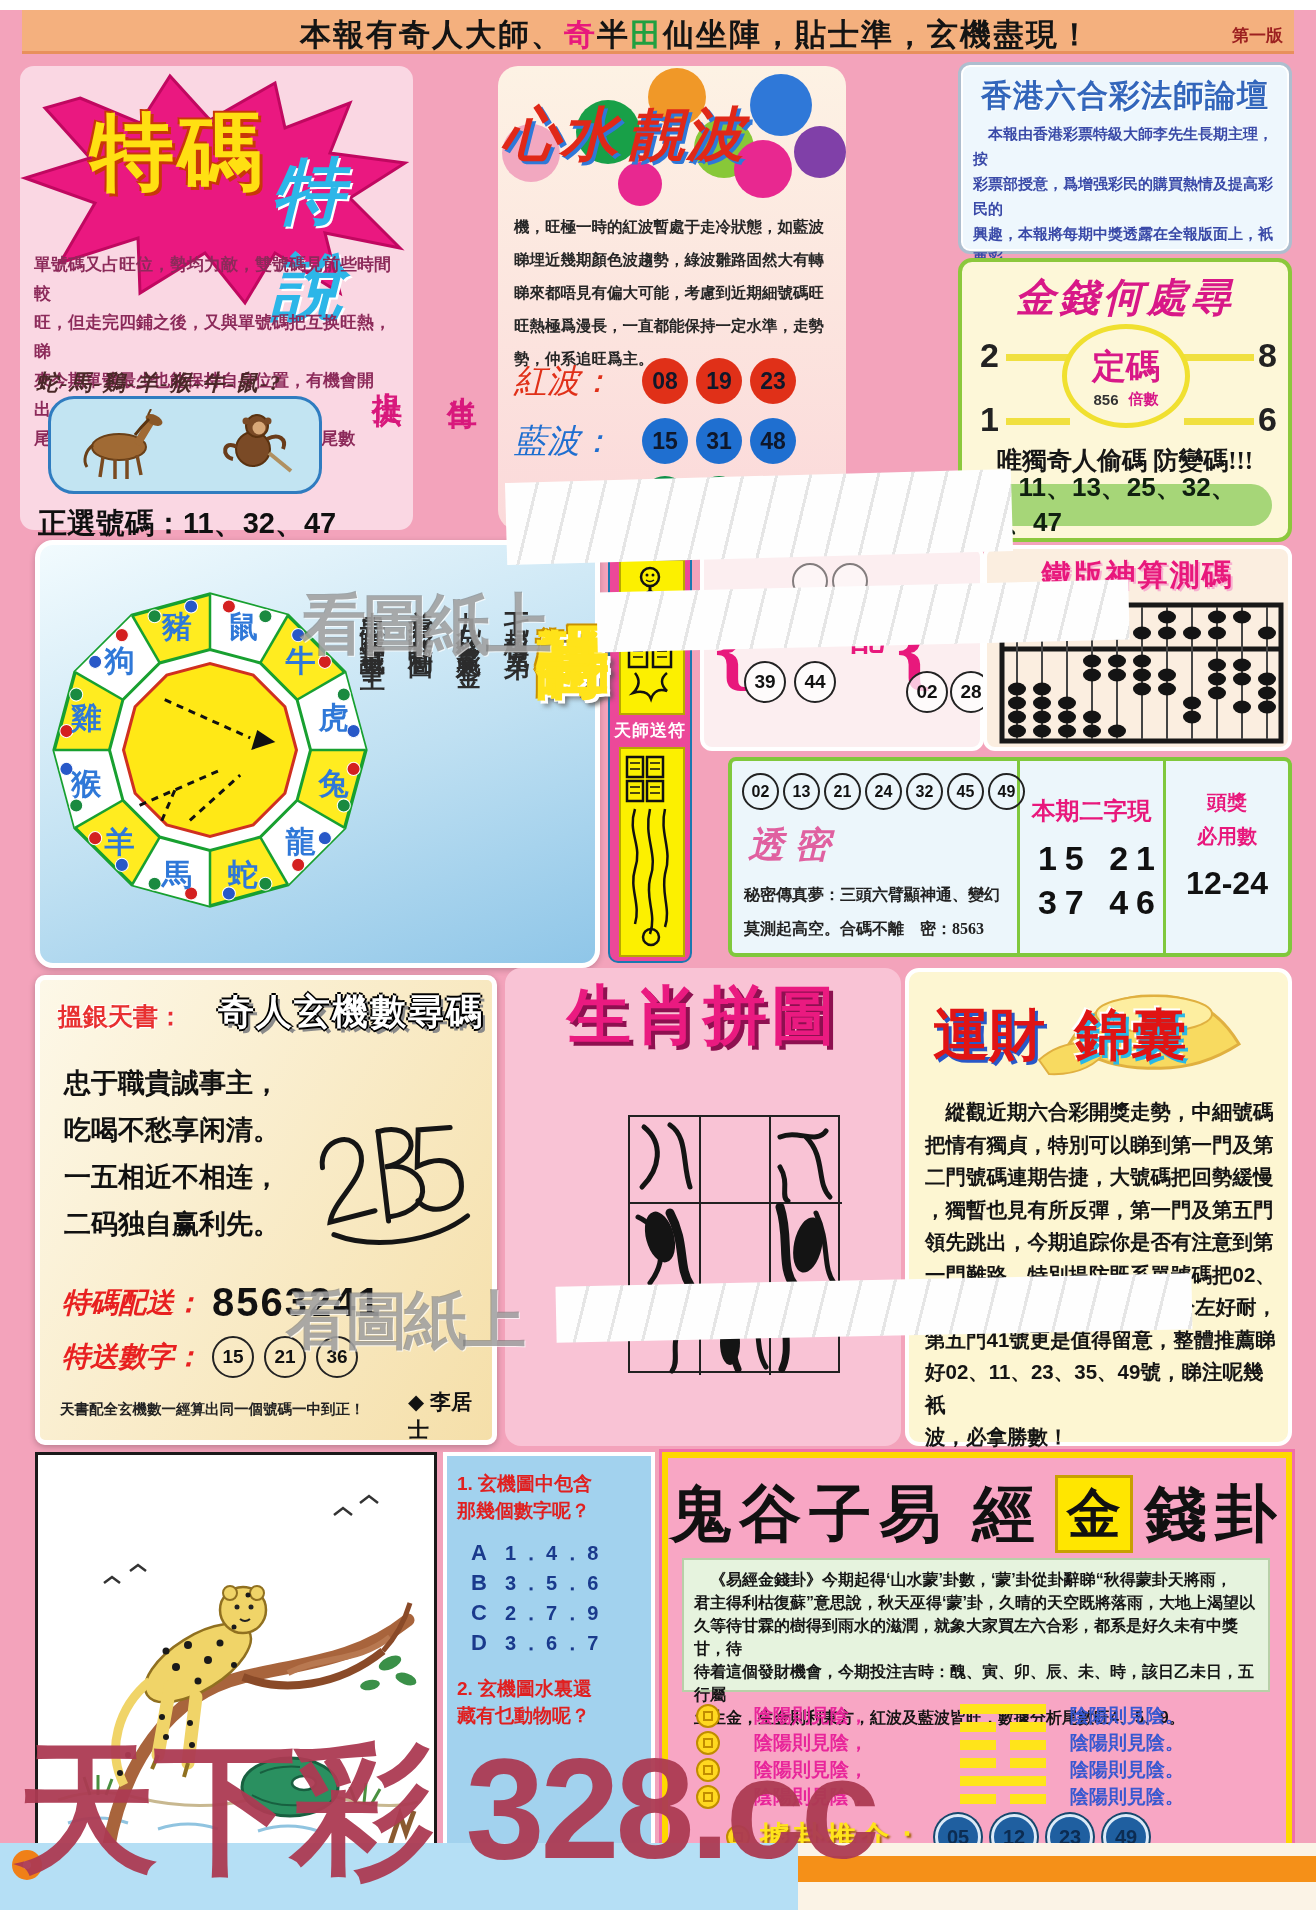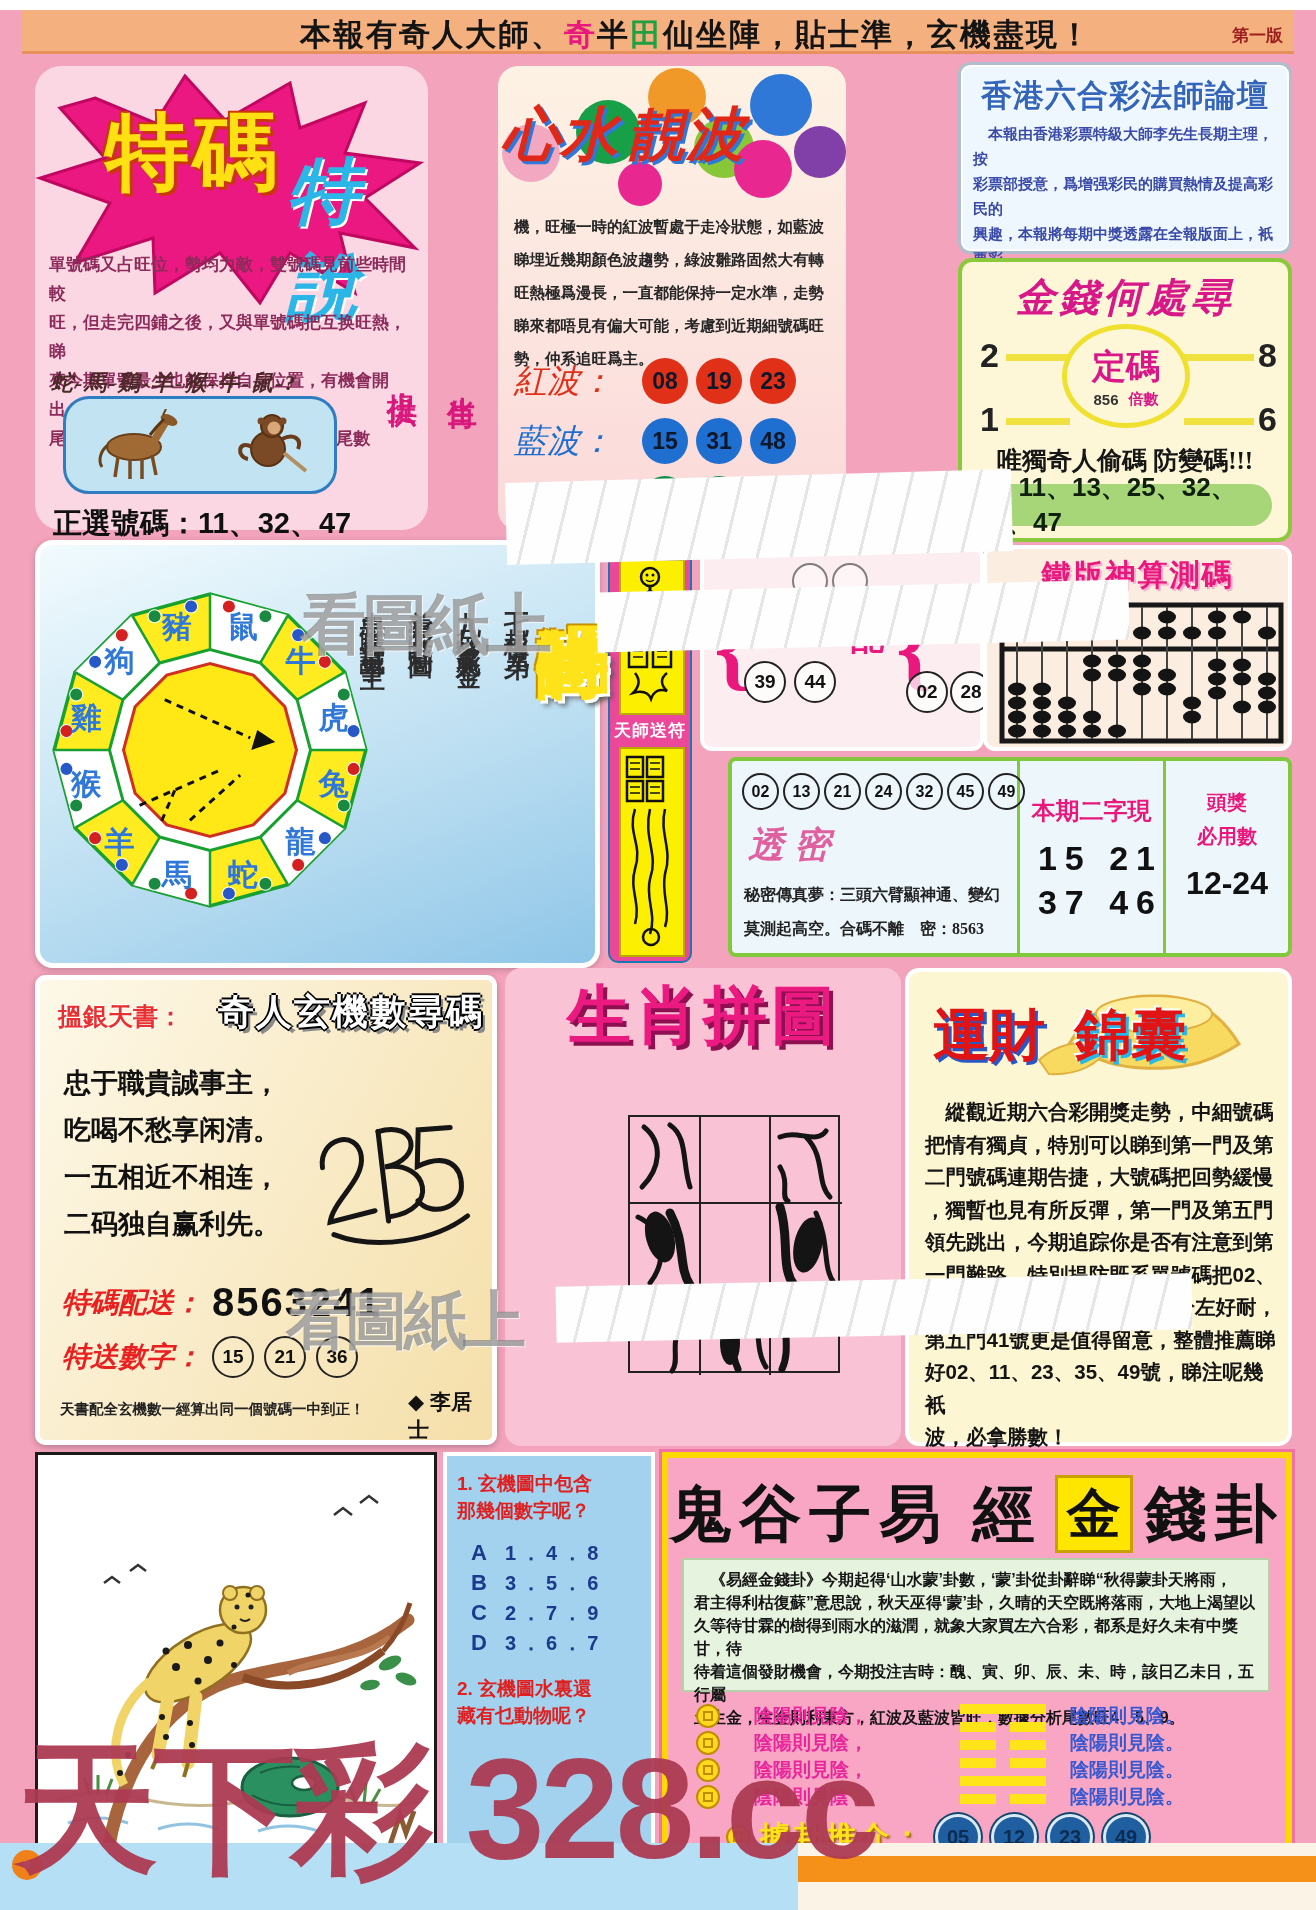--- a/index.html
+++ b/index.html
@@ -17,21 +17,21 @@
   .hdr-acc2{color:#20a040;}
   .hdr-ed{left:1232px;top:24px;font-size:17px;font-weight:bold;color:#9c2020;}
 
   
   .ball{display:inline-flex;align-items:center;justify-content:center;border-radius:50%;
         font-weight:bold;color:#0f172a;}
   .oball{display:inline-flex;align-items:center;justify-content:center;border-radius:50%;
         border:2px solid #222;color:#111;font-weight:bold;background:rgba(255,255,255,.75);}
 
   
-  .sp-box{left:35px;top:66px;width:393px;height:464px;background:#fad7e3;border-radius:26px;}
+  .sp-box{left:20px;top:66px;width:393px;height:464px;background:#fad7e3;border-radius:14px;}
   .sp-t1{left:70px;top:30px;font-size:84px;font-weight:bold;color:#ffe012;letter-spacing:4px;
          text-shadow:3px 3px 0 #c83808,-2px -2px 0 #c83808;}
   .sp-t2{left:252px;top:78px;font-size:72px;font-weight:bold;font-style:italic;color:#2cb6e8;
          text-shadow:2px 2px 0 #fff;}
   .sp-body{left:14px;top:184px;width:368px;font-size:17px;line-height:29px;font-weight:bold;color:#8c2a5a;}
   .sp-zline{left:16px;top:302px;font-size:22px;font-style:italic;font-weight:bold;color:#4a2828;letter-spacing:2px;}
   .sp-animals{left:28px;top:330px;width:268px;height:92px;background:#c2e4f2;border:3px solid #2f7cc0;border-radius:26px;
               display:flex;align-items:center;justify-content:space-around;}
   .sp-prov{font-size:30px;font-weight:bold;color:#d8187c;letter-spacing:4px;}
   .sp-pick{left:18px;top:438px;font-size:29px;font-weight:bold;color:#101010;}
@@ -248,22 +248,22 @@
     <div class="wv-circle" style="left:252px;top:8px;width:62px;height:62px;background:#2f78d8;"></div>
     <div class="wv-circle" style="left:236px;top:74px;width:58px;height:58px;background:#e82890;"></div>
     <div class="wv-circle" style="left:296px;top:60px;width:52px;height:52px;background:#8040a8;"></div>
     <div class="wv-circle" style="left:120px;top:96px;width:44px;height:44px;background:#e82890;"></div>
     <div class="abs wv-title">
       <span>心水</span><span style="margin-left:10px;">靚波</span>
     </div>
     <div class="abs wv-body">
       <div>機，旺極一時的紅波暫處于走冷狀態，如藍波</div>
       <div>睇埋近幾期顏色波趨勢，綠波雛路固然大有轉</div>
+      <div>睇來都唔見有偏大可能，考慮到近期細號碼旺</div>
       <div>旺熱極爲漫長，一直都能保持一定水準，走勢</div>
-      <div>睇來都唔見有偏大可能，考慮到近期細號碼旺</div>
       <div>勢，仲系追旺爲主。</div>
     </div>
     <div class="wv-row" style="top:292px;">
       <span class="wv-lab lab-r">紅波：</span>
       <span class="ball bg-r">08</span>
       <span class="ball bg-r">19</span>
       <span class="ball bg-r">23</span>
     </div>
     <div class="wv-row" style="top:352px;">
       <span class="wv-lab lab-b">藍波：</span>

